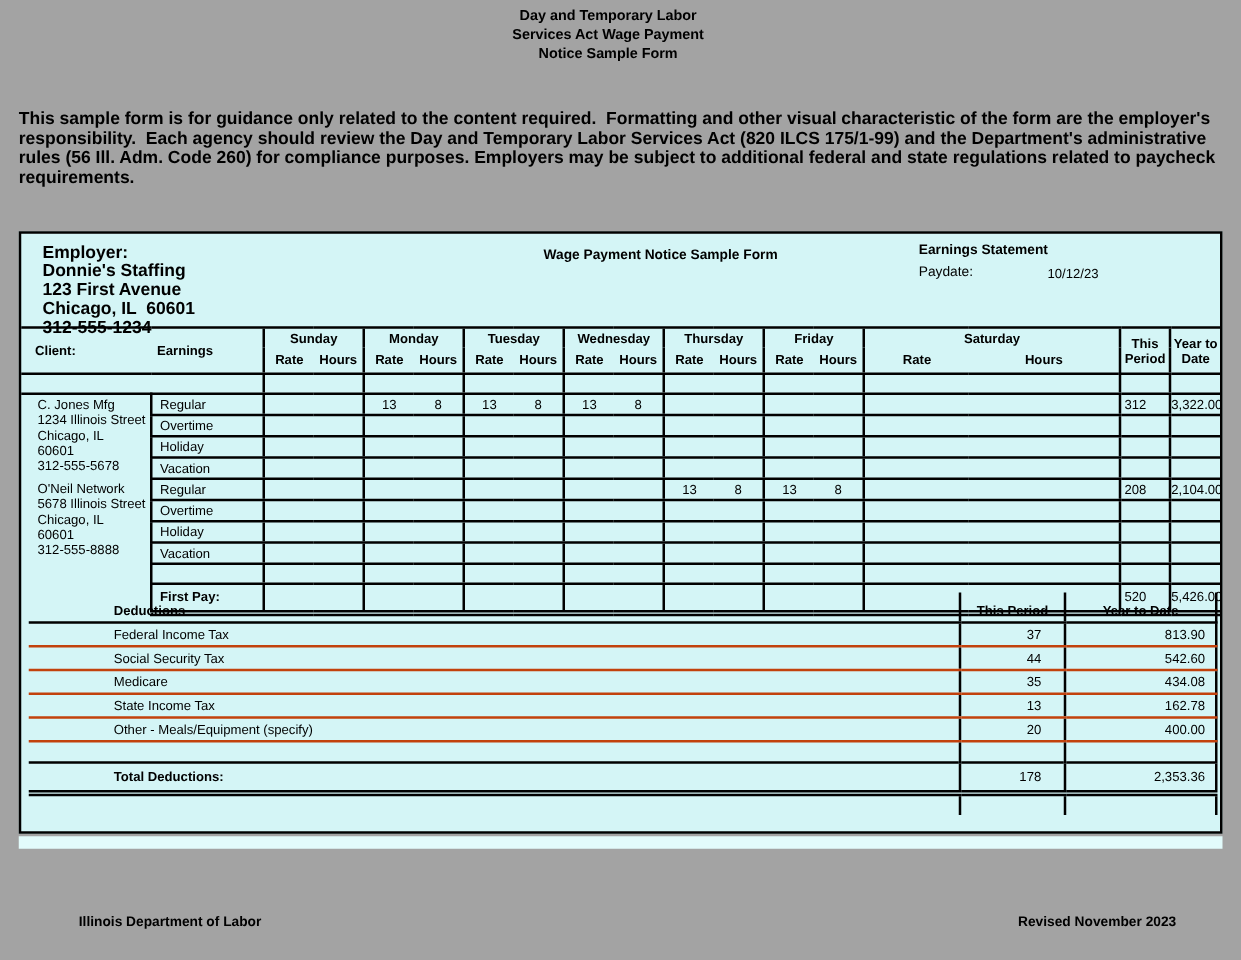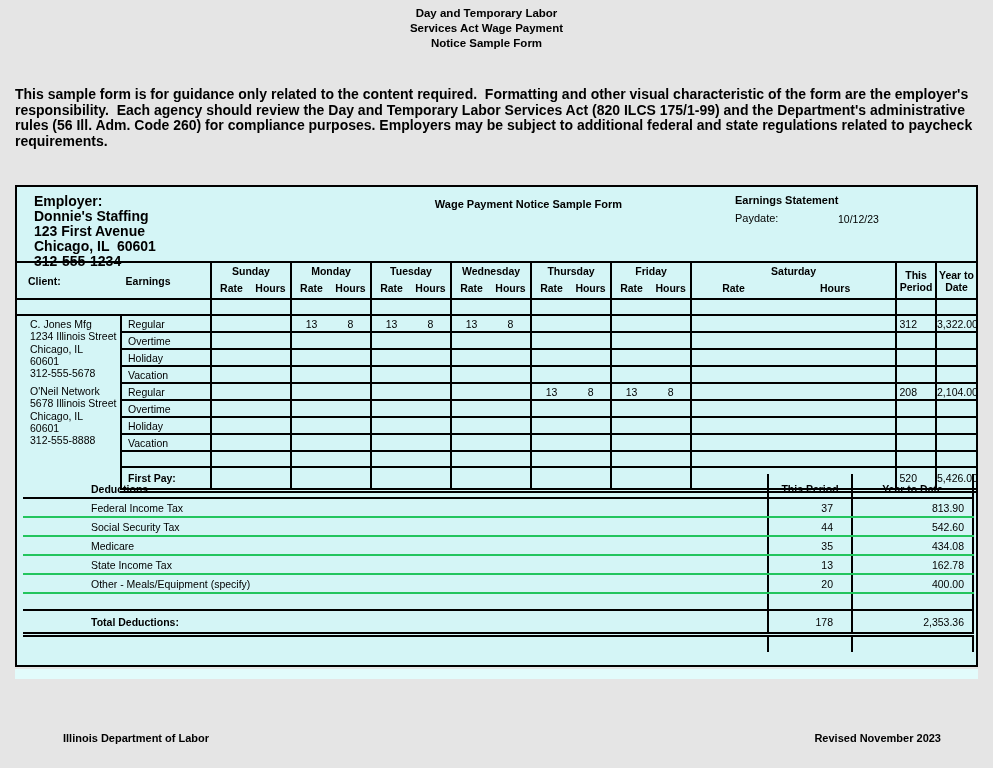--- a/index.html
+++ b/index.html
@@ -1,16 +1,16 @@
 <!DOCTYPE html>
 <html><head>
 <meta charset="utf-8">
 <style>
   html,body{margin:0;padding:0;background:#ffffff;}
-  .page{position:relative;width:993px;height:768px;background:#e5e5e5;
+  .page{position:relative;width:993px;height:768px;background:#a3a3a3;
         font-family:"Liberation Sans",sans-serif;color:#000;overflow:hidden;}
 
   
   .doc-title{position:absolute;top:6px;left:0;width:973px;text-align:center;
              font-weight:bold;font-size:11.5px;line-height:15px;}
   .intro{position:absolute;top:87px;left:15px;width:958px;font-weight:bold;
          font-size:14px;line-height:15.5px;white-space:pre-wrap;}
 
   
   .form-box{position:absolute;left:15px;top:185px;width:959px;height:478px;
@@ -57,21 +57,21 @@
   
   .dt{position:absolute;left:6px;top:287px;width:950px;}
   .dt .vl{border-left:2px solid #000;}
   .dt .vr{border-right:2px solid #000;}
   .dt .c{text-align:center;}
   .dt .dlbl{padding-left:68px;}
   .dt .dnum{text-align:right;padding-right:18px;}
   .dt .dytd{text-align:right;padding-right:8px;}
   .dt tr.dsp0 td{height:6px;}
   .dt tr.dhdr td{height:17px;border-bottom:2px solid #000;font-weight:bold;}
-  .dt tr.drow td{height:17px;border-bottom:2px solid #22c55e;}
+  .dt tr.drow td{height:17px;border-bottom:2px solid #c2410c;}
   .dt tr.dsp td{height:15px;}
   .dt tr.dtotal td{height:21px;border-top:2px solid #000;border-bottom:5px double #000;}
   .dt tr.dnet td{height:21px;border-top:2px solid #000;border-bottom:2px solid #000;}
   .dt .b{font-weight:bold;}
 
   
   .footer-left{position:absolute;left:63px;top:732px;font-weight:bold;font-size:11px;}
   .footer-right{position:absolute;right:52px;top:732px;font-weight:bold;font-size:11px;}
 </style>
 </head>

